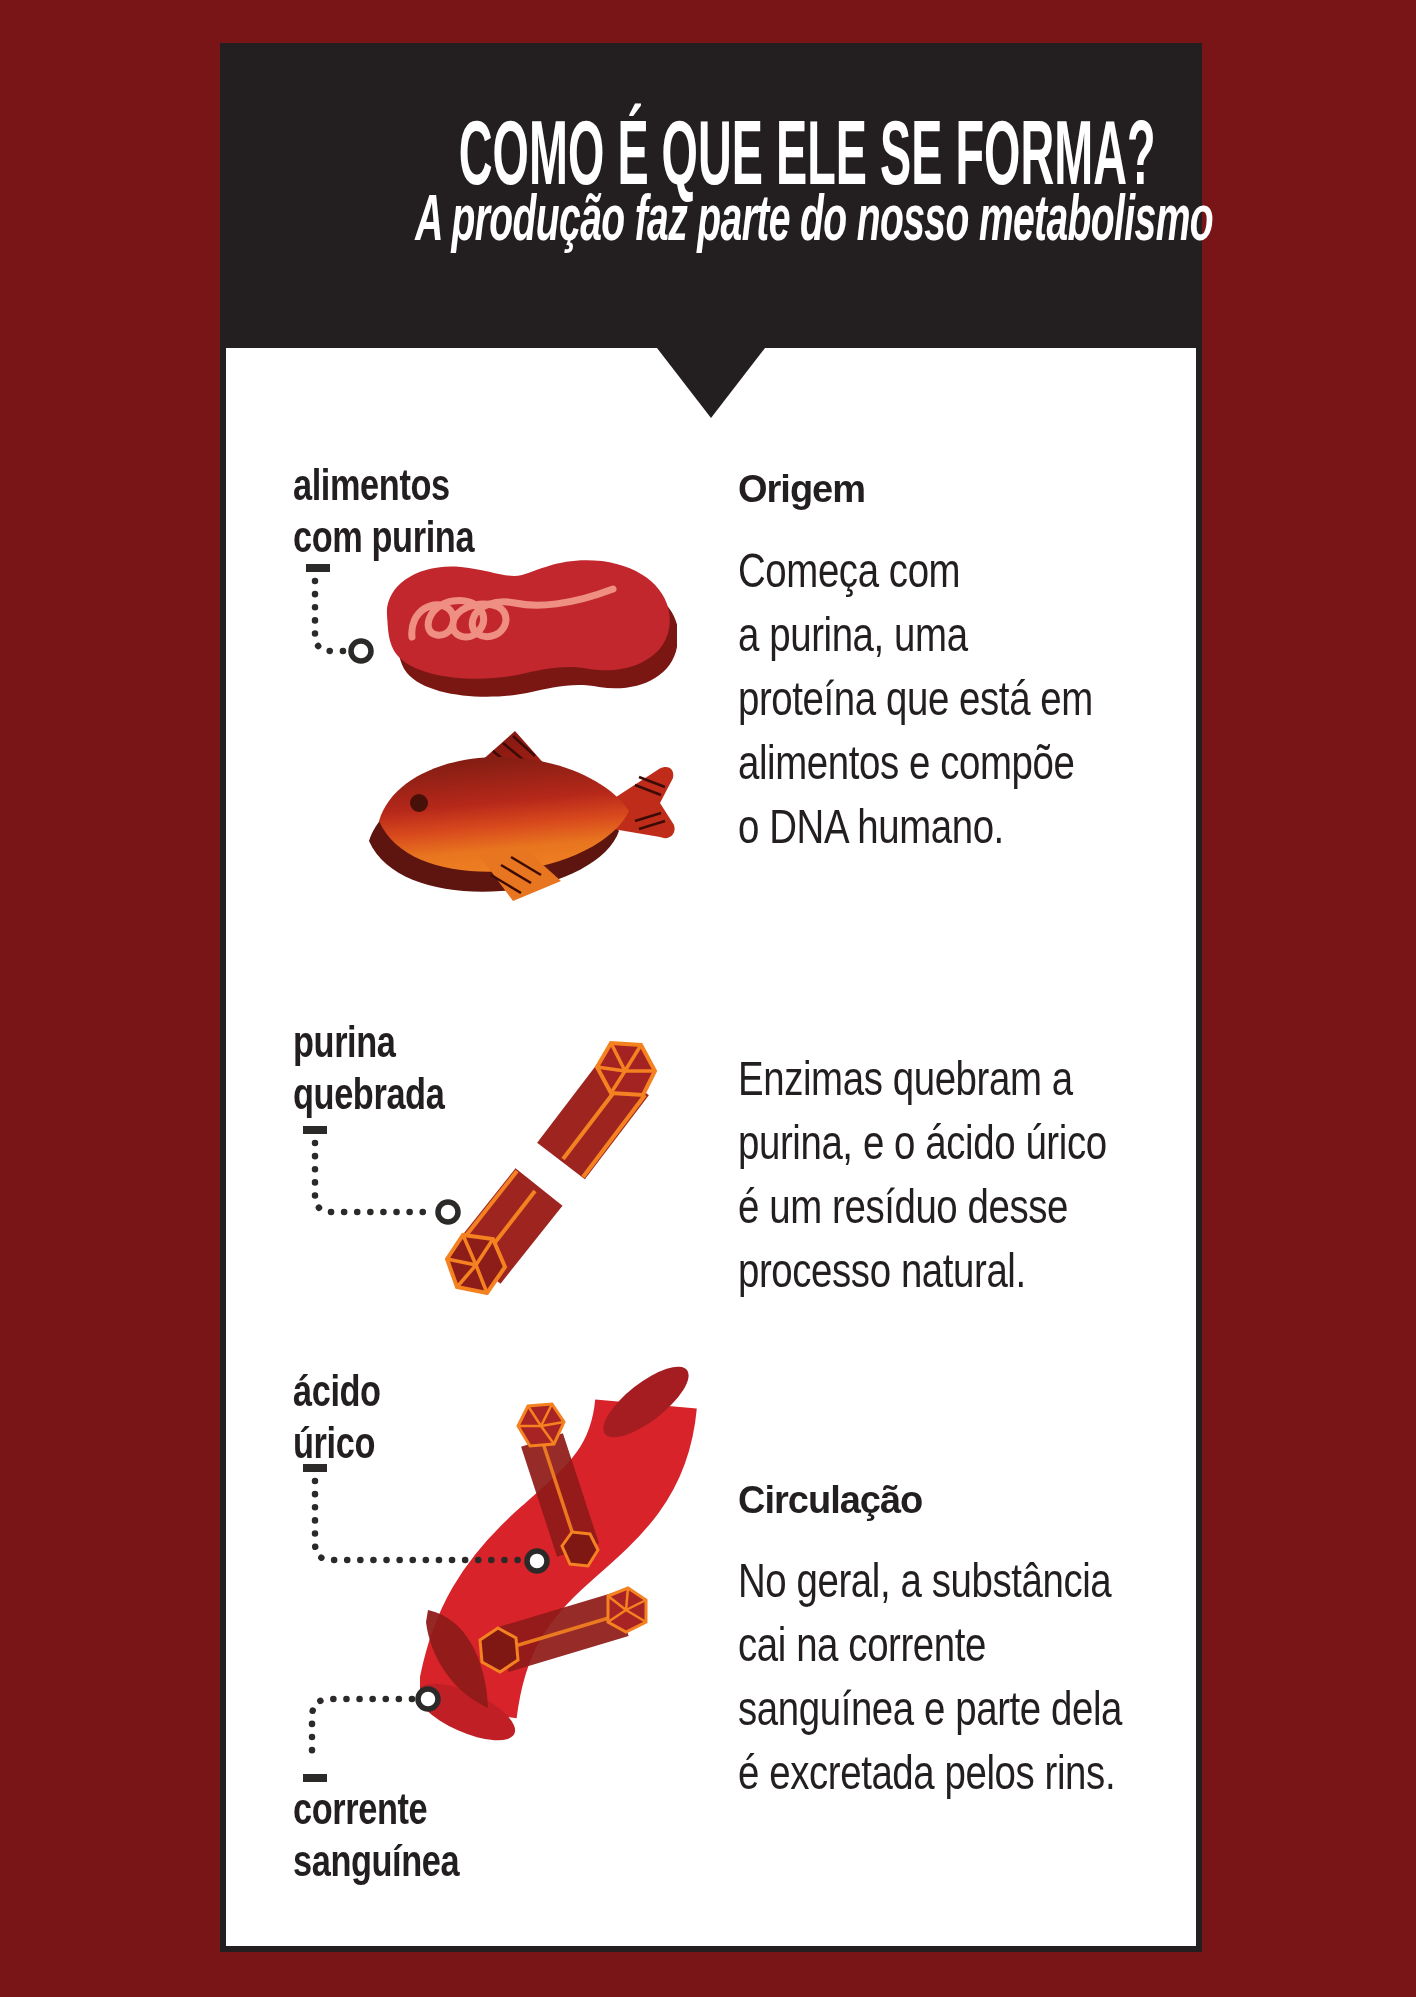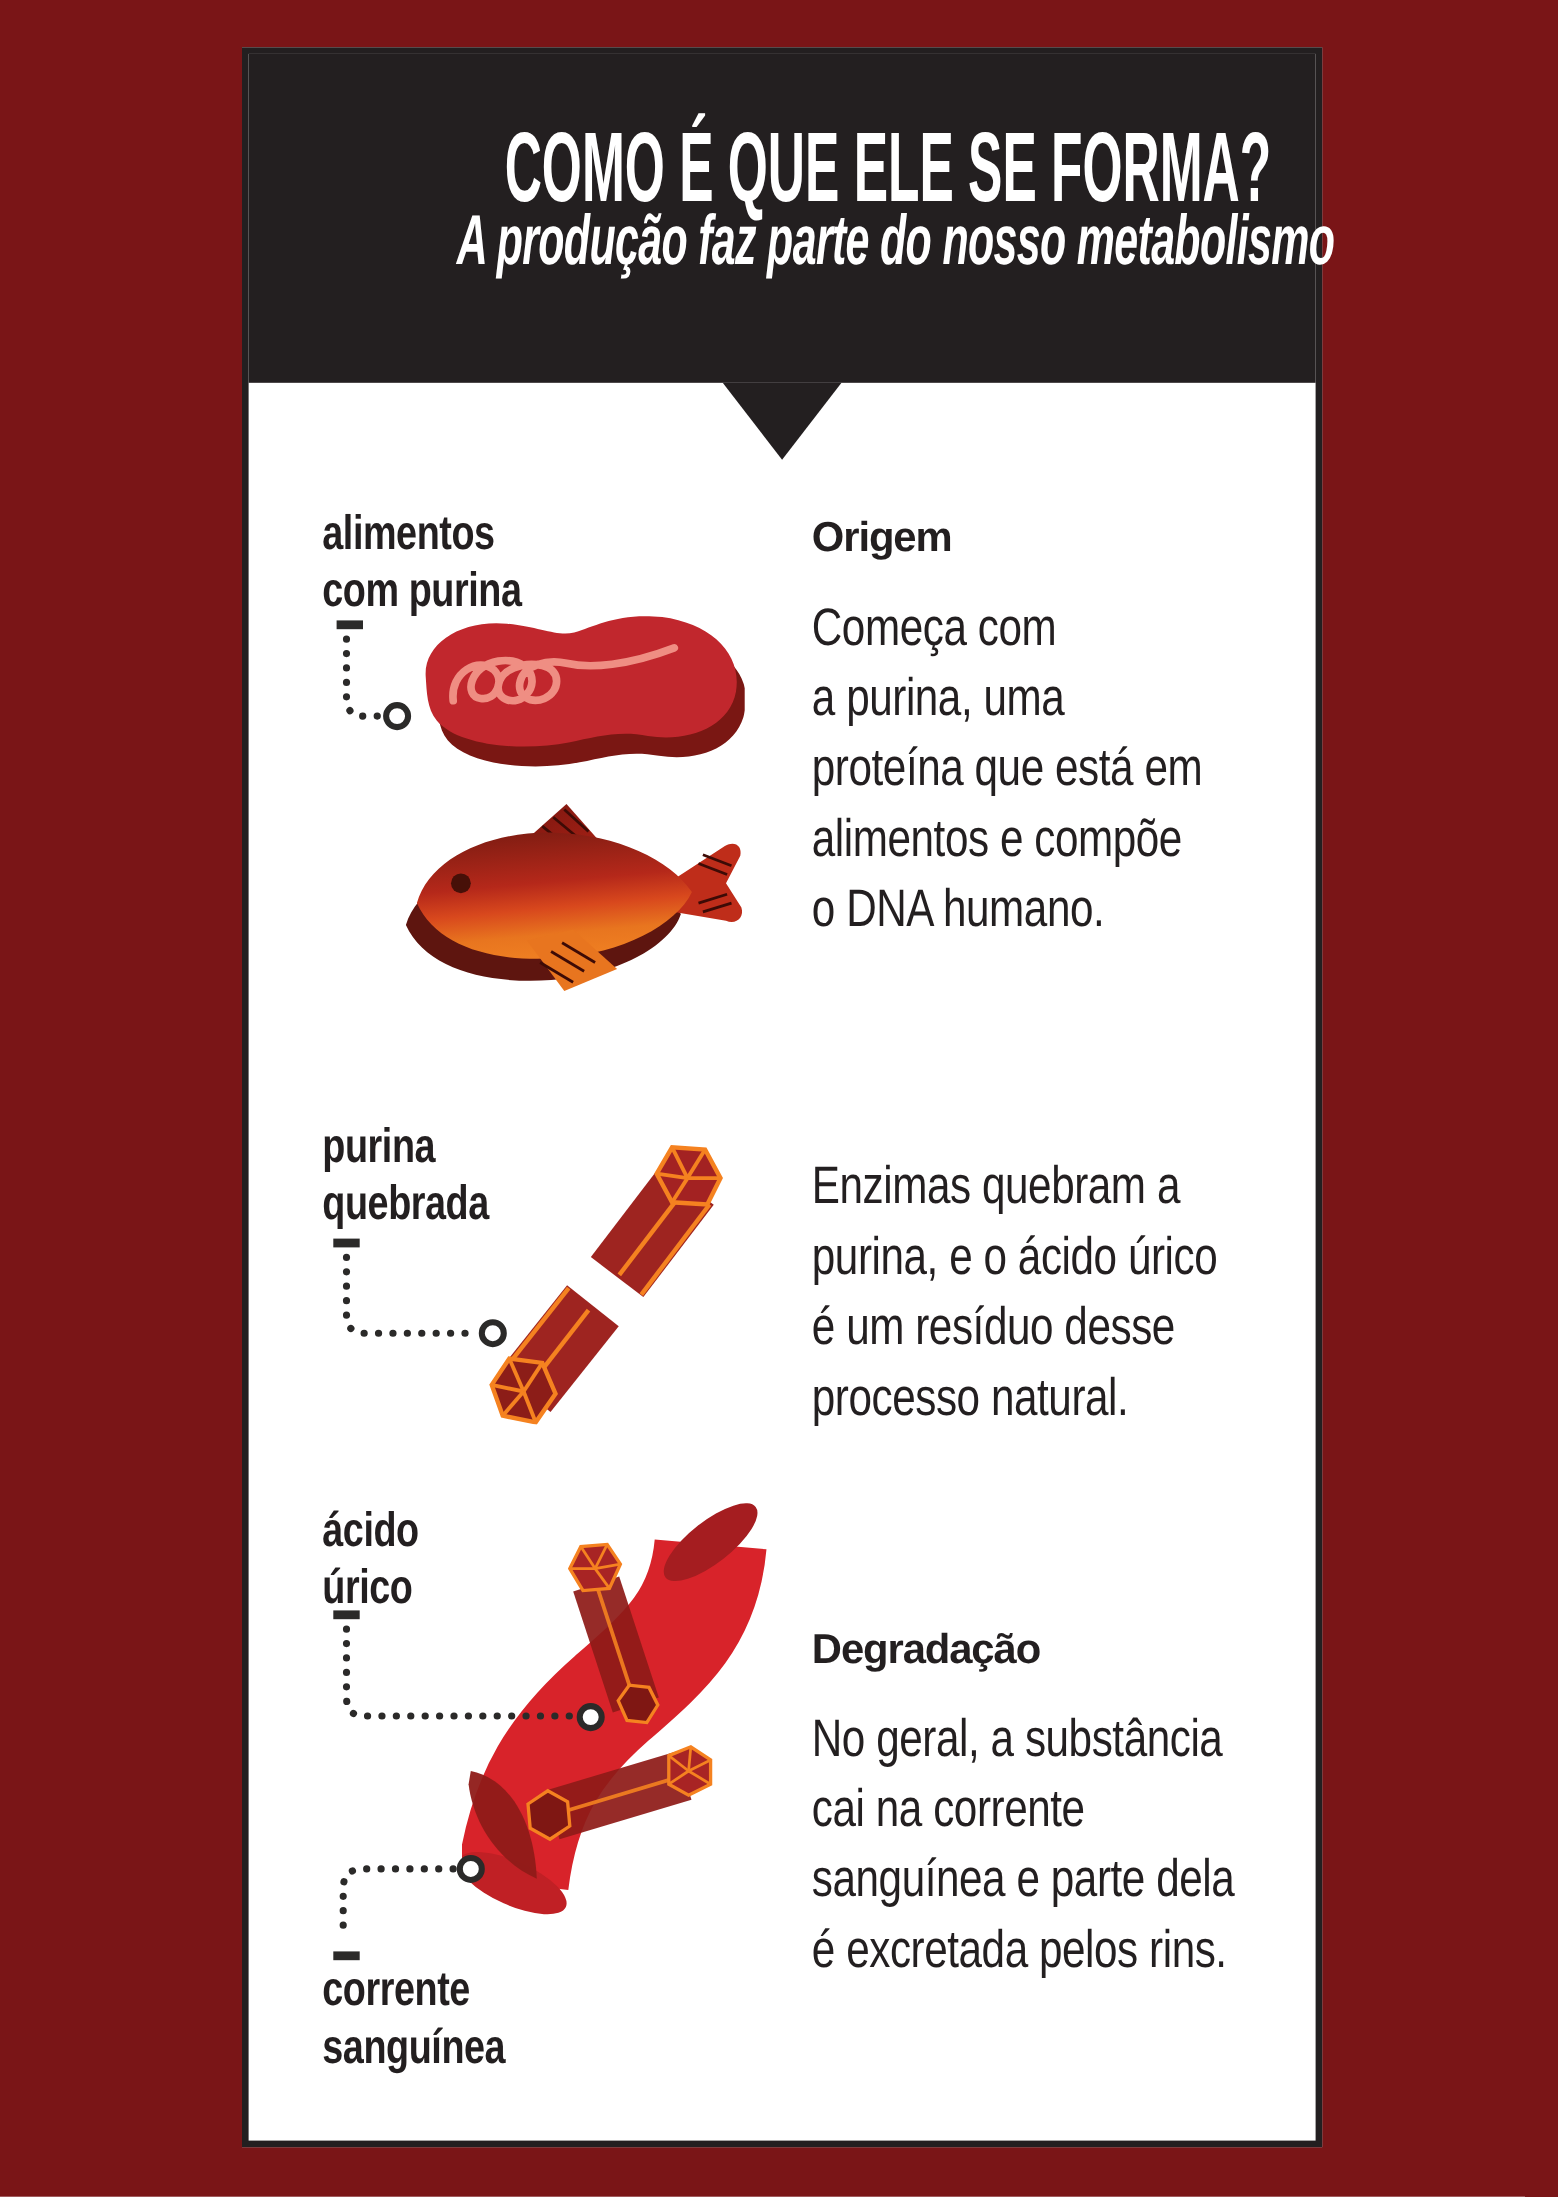--- a/index.html
+++ b/index.html
@@ -78,21 +78,21 @@
   <div class="label lbl1">alimentos
 com purina</div>
   <div class="label lbl2">purina
 quebrada</div>
   <div class="label lbl3">ácido
 úrico</div>
   <div class="label lbl4">corrente
 sanguínea</div>
 
   <div class="heading h1p">Origem</div>
-  <div class="heading h3p">Degradação</div>
+  <div class="heading h3p">Circulação</div>
 
   <div class="body-text b1p">Começa com
 a purina, uma
 proteína que está em
 alimentos e compõe
 o DNA humano.</div>
   <div class="body-text b2p">Enzimas quebram a
 purina, e o ácido úrico
 é um resíduo desse
 processo natural.</div>

